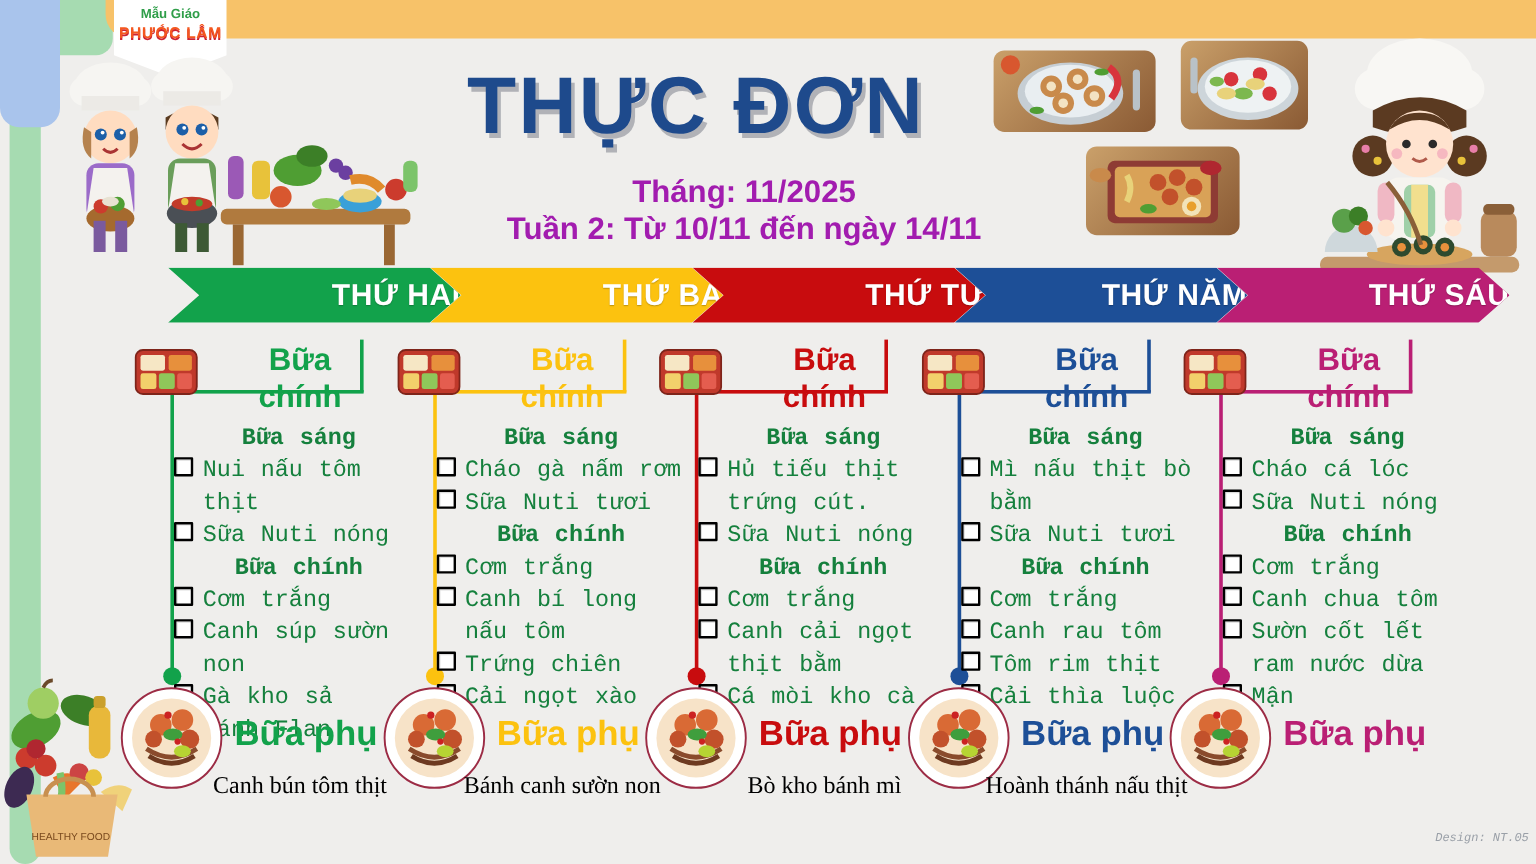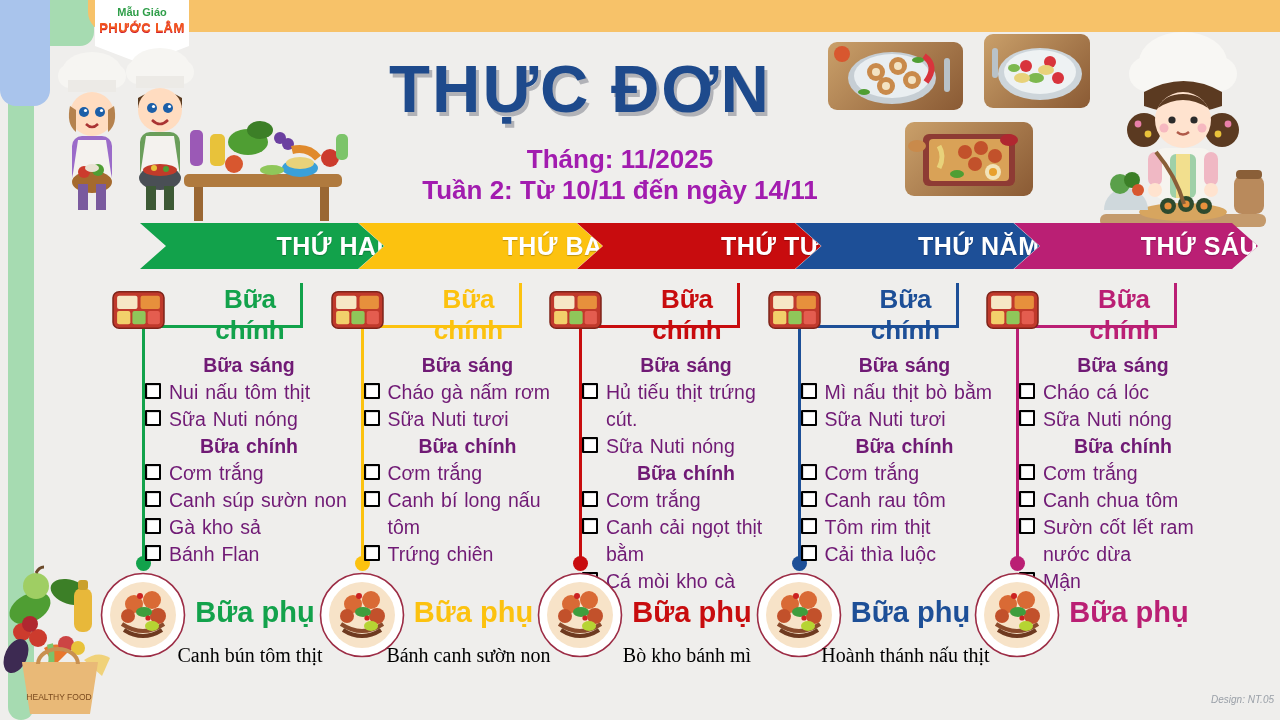--- a/index.html
+++ b/index.html
@@ -54,37 +54,37 @@
   .tray{position:absolute;left:-28px;top:288px;width:53px;height:44px;}
   .tray svg{width:100%;height:100%;display:block;}
   .main-label{position:absolute;left:64px;top:284px;width:92px;text-align:center;
     font-weight:bold;font-size:26px;line-height:31px;color:var(--c);z-index:3;}
   .seg{position:absolute;background:var(--c);}
   .stub{left:160px;top:283px;width:3px;height:44px;}
   .hline{left:2px;top:325px;width:161px;height:3px;}
   .vline{left:2px;top:325px;width:3px;height:240px;}
   .dot{position:absolute;left:-4px;top:556px;width:15px;height:15px;border-radius:50%;background:var(--c);}
 
-  .menu{position:absolute;left:5px;top:352px;width:208px;color:#701a75;
-    font-family:Liberation Sans, sans-serif;font-size:19.5px;line-height:27px;word-spacing:1.5px;}
+  .menu{position:absolute;left:5px;top:352px;width:208px;color:#15803d;
+    font-family:Liberation Mono, monospace;font-size:19.5px;line-height:27px;word-spacing:1.5px;}
   .sec-header{text-align:center;font-weight:bold;}
   .menu ul{margin:0;padding:0;list-style:none;}
   .menu li{padding-left:24px;text-indent:-24px;}
   .cbx{display:inline-block;width:12px;height:12px;border:2px solid #000;border-radius:1px;
     margin-right:8px;text-indent:0;vertical-align:baseline;background:#fff;box-shadow:inset 1px 1px 0 #ddd;}
 
   .dish{position:absolute;left:-40px;top:572px;width:86px;height:86px;}
   .dish svg{width:100%;height:100%;display:block;}
   .snack-label{position:absolute;left:30px;top:596px;width:170px;text-align:center;
     font-weight:bold;font-size:29px;color:var(--c);}
   .snack-name{position:absolute;left:14px;top:642px;width:192px;text-align:center;
     font-family:"Liberation Serif",serif;font-size:20px;line-height:26px;color:#000;}
 
   .watermark{position:absolute;left:1178px;top:694px;width:96px;text-align:right;
-    font-family:Liberation Sans, sans-serif;font-style:italic;font-size:10px;color:#9aa0a8;}
+    font-family:Liberation Mono, monospace;font-style:italic;font-size:10px;color:#9aa0a8;}
 </style>
 </head>
 <body>
 
 <div id="poster">
 
   <div class="mint-strip"></div>
   <div class="mint-block"></div>
   <div class="blue-corner"></div>
   <div class="band"></div>
@@ -329,20 +329,21 @@
           <div class="sec-header">Bữa sáng</div>
           <ul>
             <li><span class="cbx"></span><span>Cháo gà nấm rơm</span></li>
             <li><span class="cbx"></span><span>Sữa Nuti tươi</span></li>
           </ul>
           <div class="sec-header">Bữa chính</div>
           <ul>
             <li><span class="cbx"></span><span>Cơm trắng</span></li>
             <li><span class="cbx"></span><span>Canh bí long nấu tôm</span></li>
             <li><span class="cbx"></span><span>Trứng chiên</span></li>
+            <li><span class="cbx"></span><span>Cải ngọt xào</span></li>
           </ul>
         </div>
     <div class="dish">
       <svg viewBox="0 0 86 86">
             <circle cx="43" cy="43" r="41.5" fill="#fff" stroke="#9c2c45" stroke-width="1.6"></circle>
             <circle cx="43" cy="43" r="33" fill="#f7e3c8"></circle>
             <path d="M22 52 q21 14 42 0" stroke="#8a4b2c" stroke-width="4" fill="none"></path>
             <path d="M24 58 q19 12 38 0" stroke="#6e3a20" stroke-width="4" fill="none"></path>
             <circle cx="34" cy="32" r="9" fill="#d96a35"></circle>
             <circle cx="52" cy="28" r="9" fill="#d96a35"></circle>

